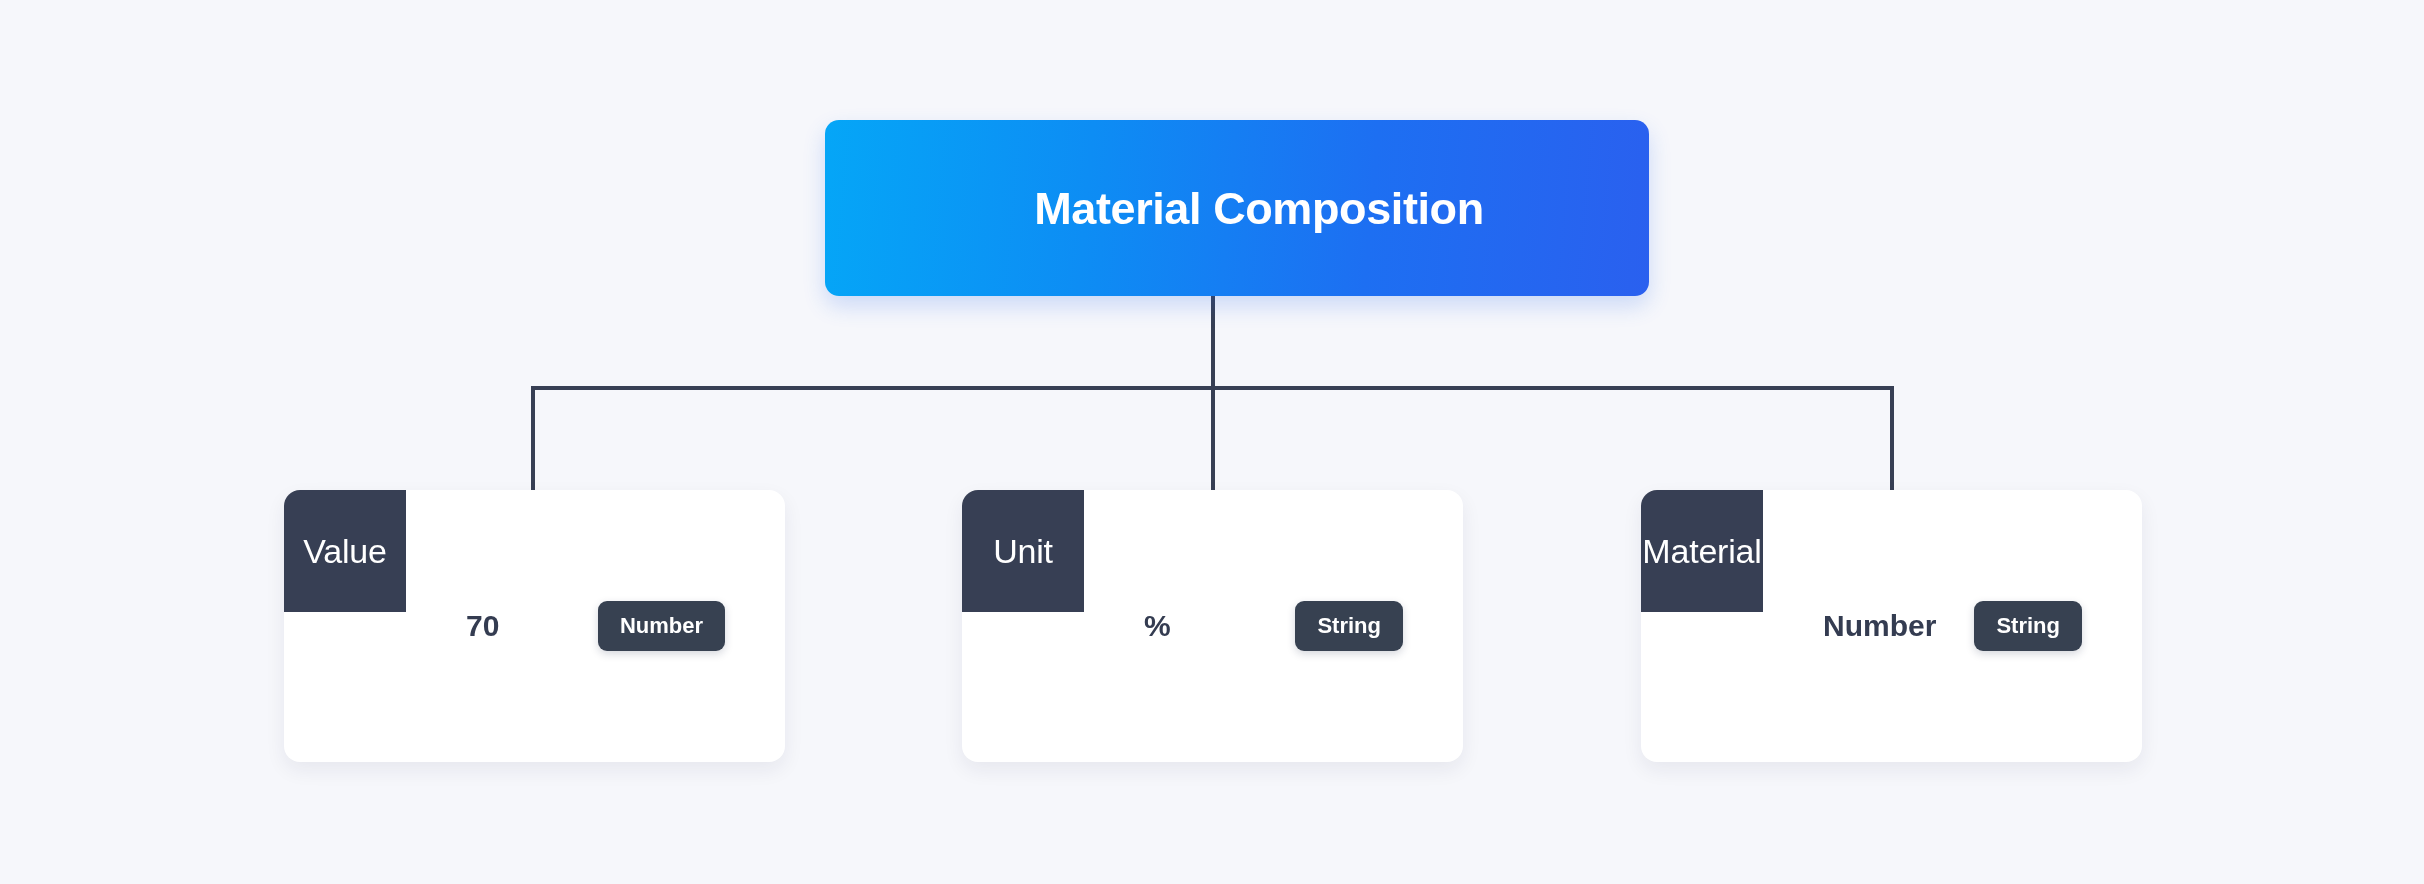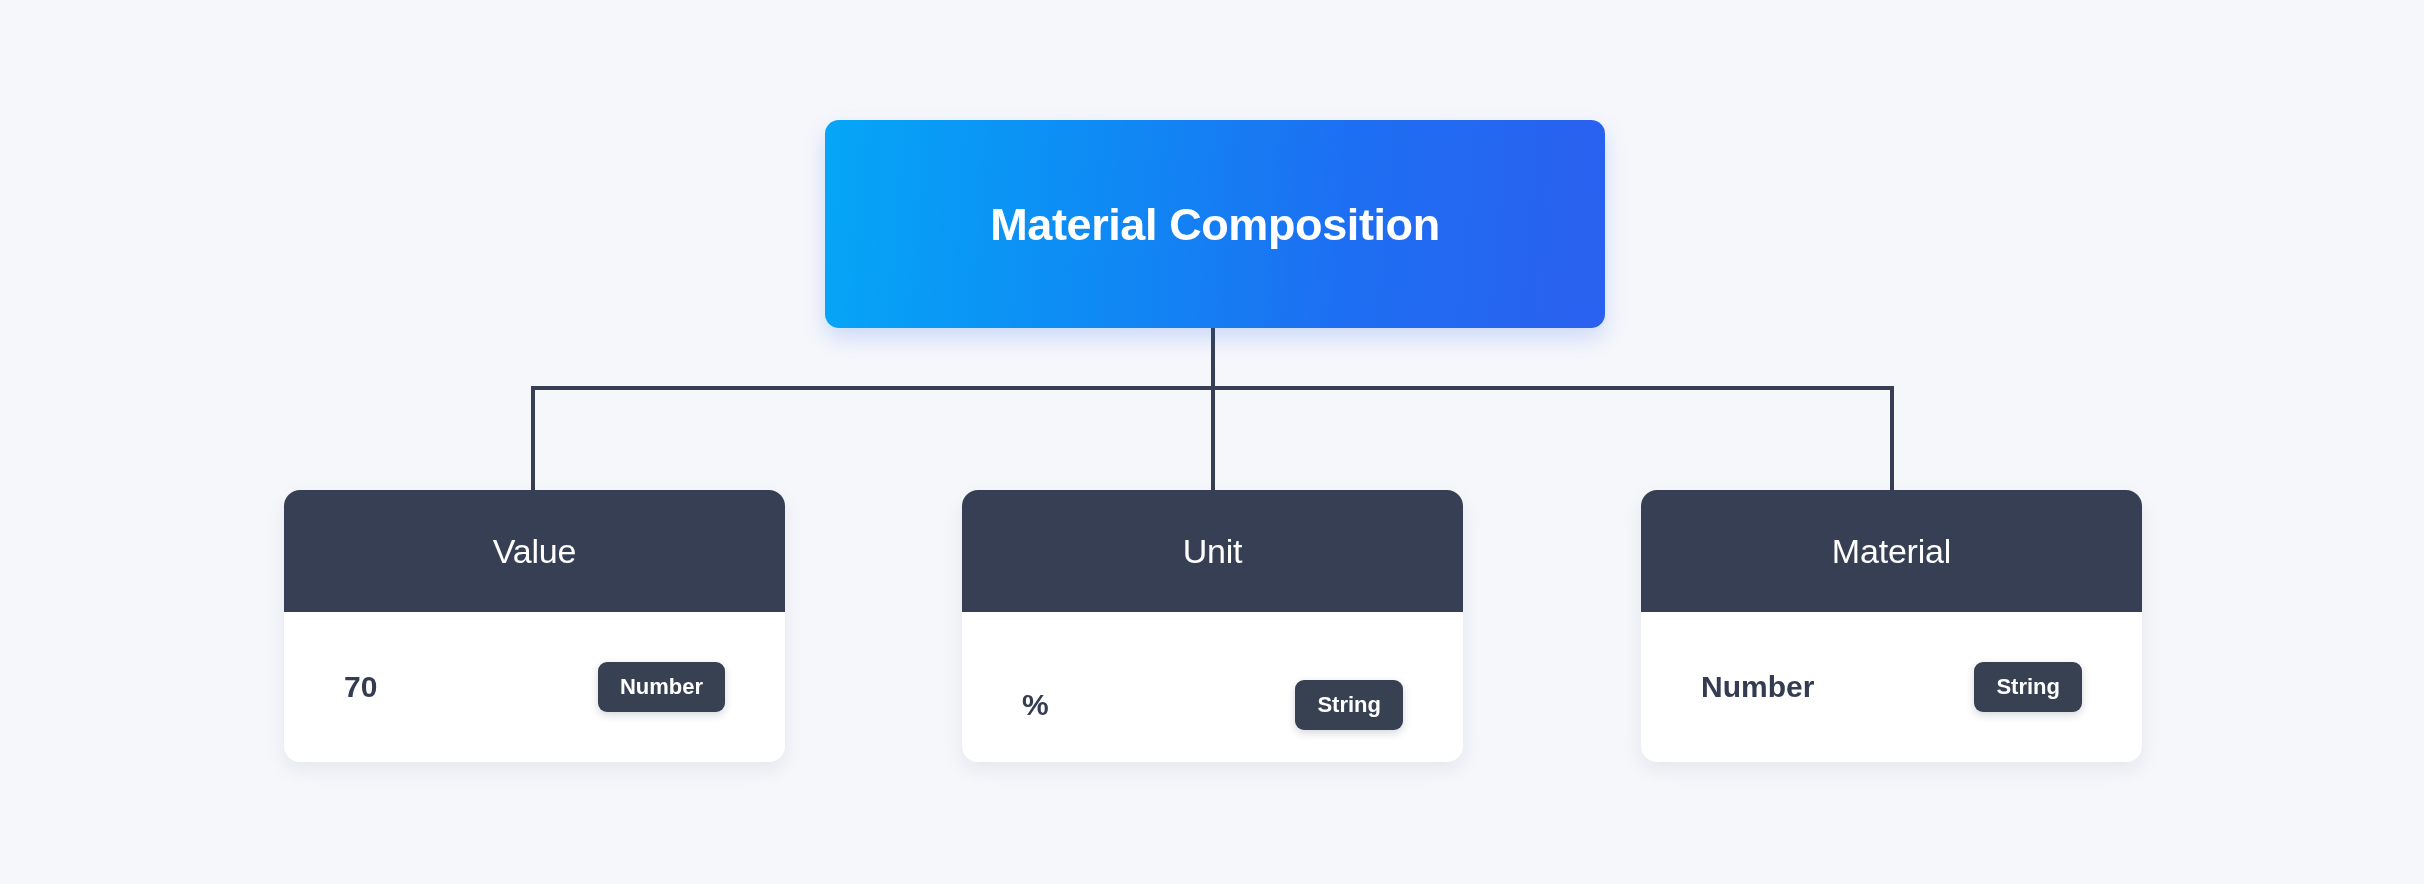--- a/index.html
+++ b/index.html
@@ -20,28 +20,29 @@
     height: 884px;
     background: #f6f7fb;
   }
 
   
   .root-node {
     position: absolute;
     left: 825px;
     top: 120px;
     width: 780px;
-    height: 208px;
+    height: 176px;
     border-radius: 14px;
     background: linear-gradient(95deg, #05a6f7 0%, #0d8df4 32%, #1d6ff2 66%, #2a60ef 100%);
     box-shadow: 0 10px 22px rgba(37, 99, 235, 0.20);
     display: flex;
     align-items: center;
     justify-content: center;
     z-index: 3;
+    padding-left: 44px;
   }
   .root-label {
     color: #ffffff;
     font-size: 45px;
     font-weight: bold;
     letter-spacing: -0.4px;
     line-height: 1;
     white-space: nowrap;
   }
 
@@ -81,24 +82,24 @@
     position: absolute;
     top: 490px;
     width: 501px;
     height: 272px;
     border-radius: 16px;
     background: #ffffff;
     box-shadow: 0 8px 20px rgba(24, 33, 64, 0.07);
     overflow: hidden;
     z-index: 2;
     display: flex;
-    flex-direction: column;
+    flex-direction: row;
   }
   .card-1 { left: 284px; }
-  .card-2 { left: 962px; gap: 36px; }
+  .card-2 { left: 962px; }
   .card-3 { left: 1641px; }
 
   .card-header {
     height: 122px;
     flex: 0 0 122px;
     background: #373f54;
     display: flex;
     align-items: center;
     justify-content: center;
   }

